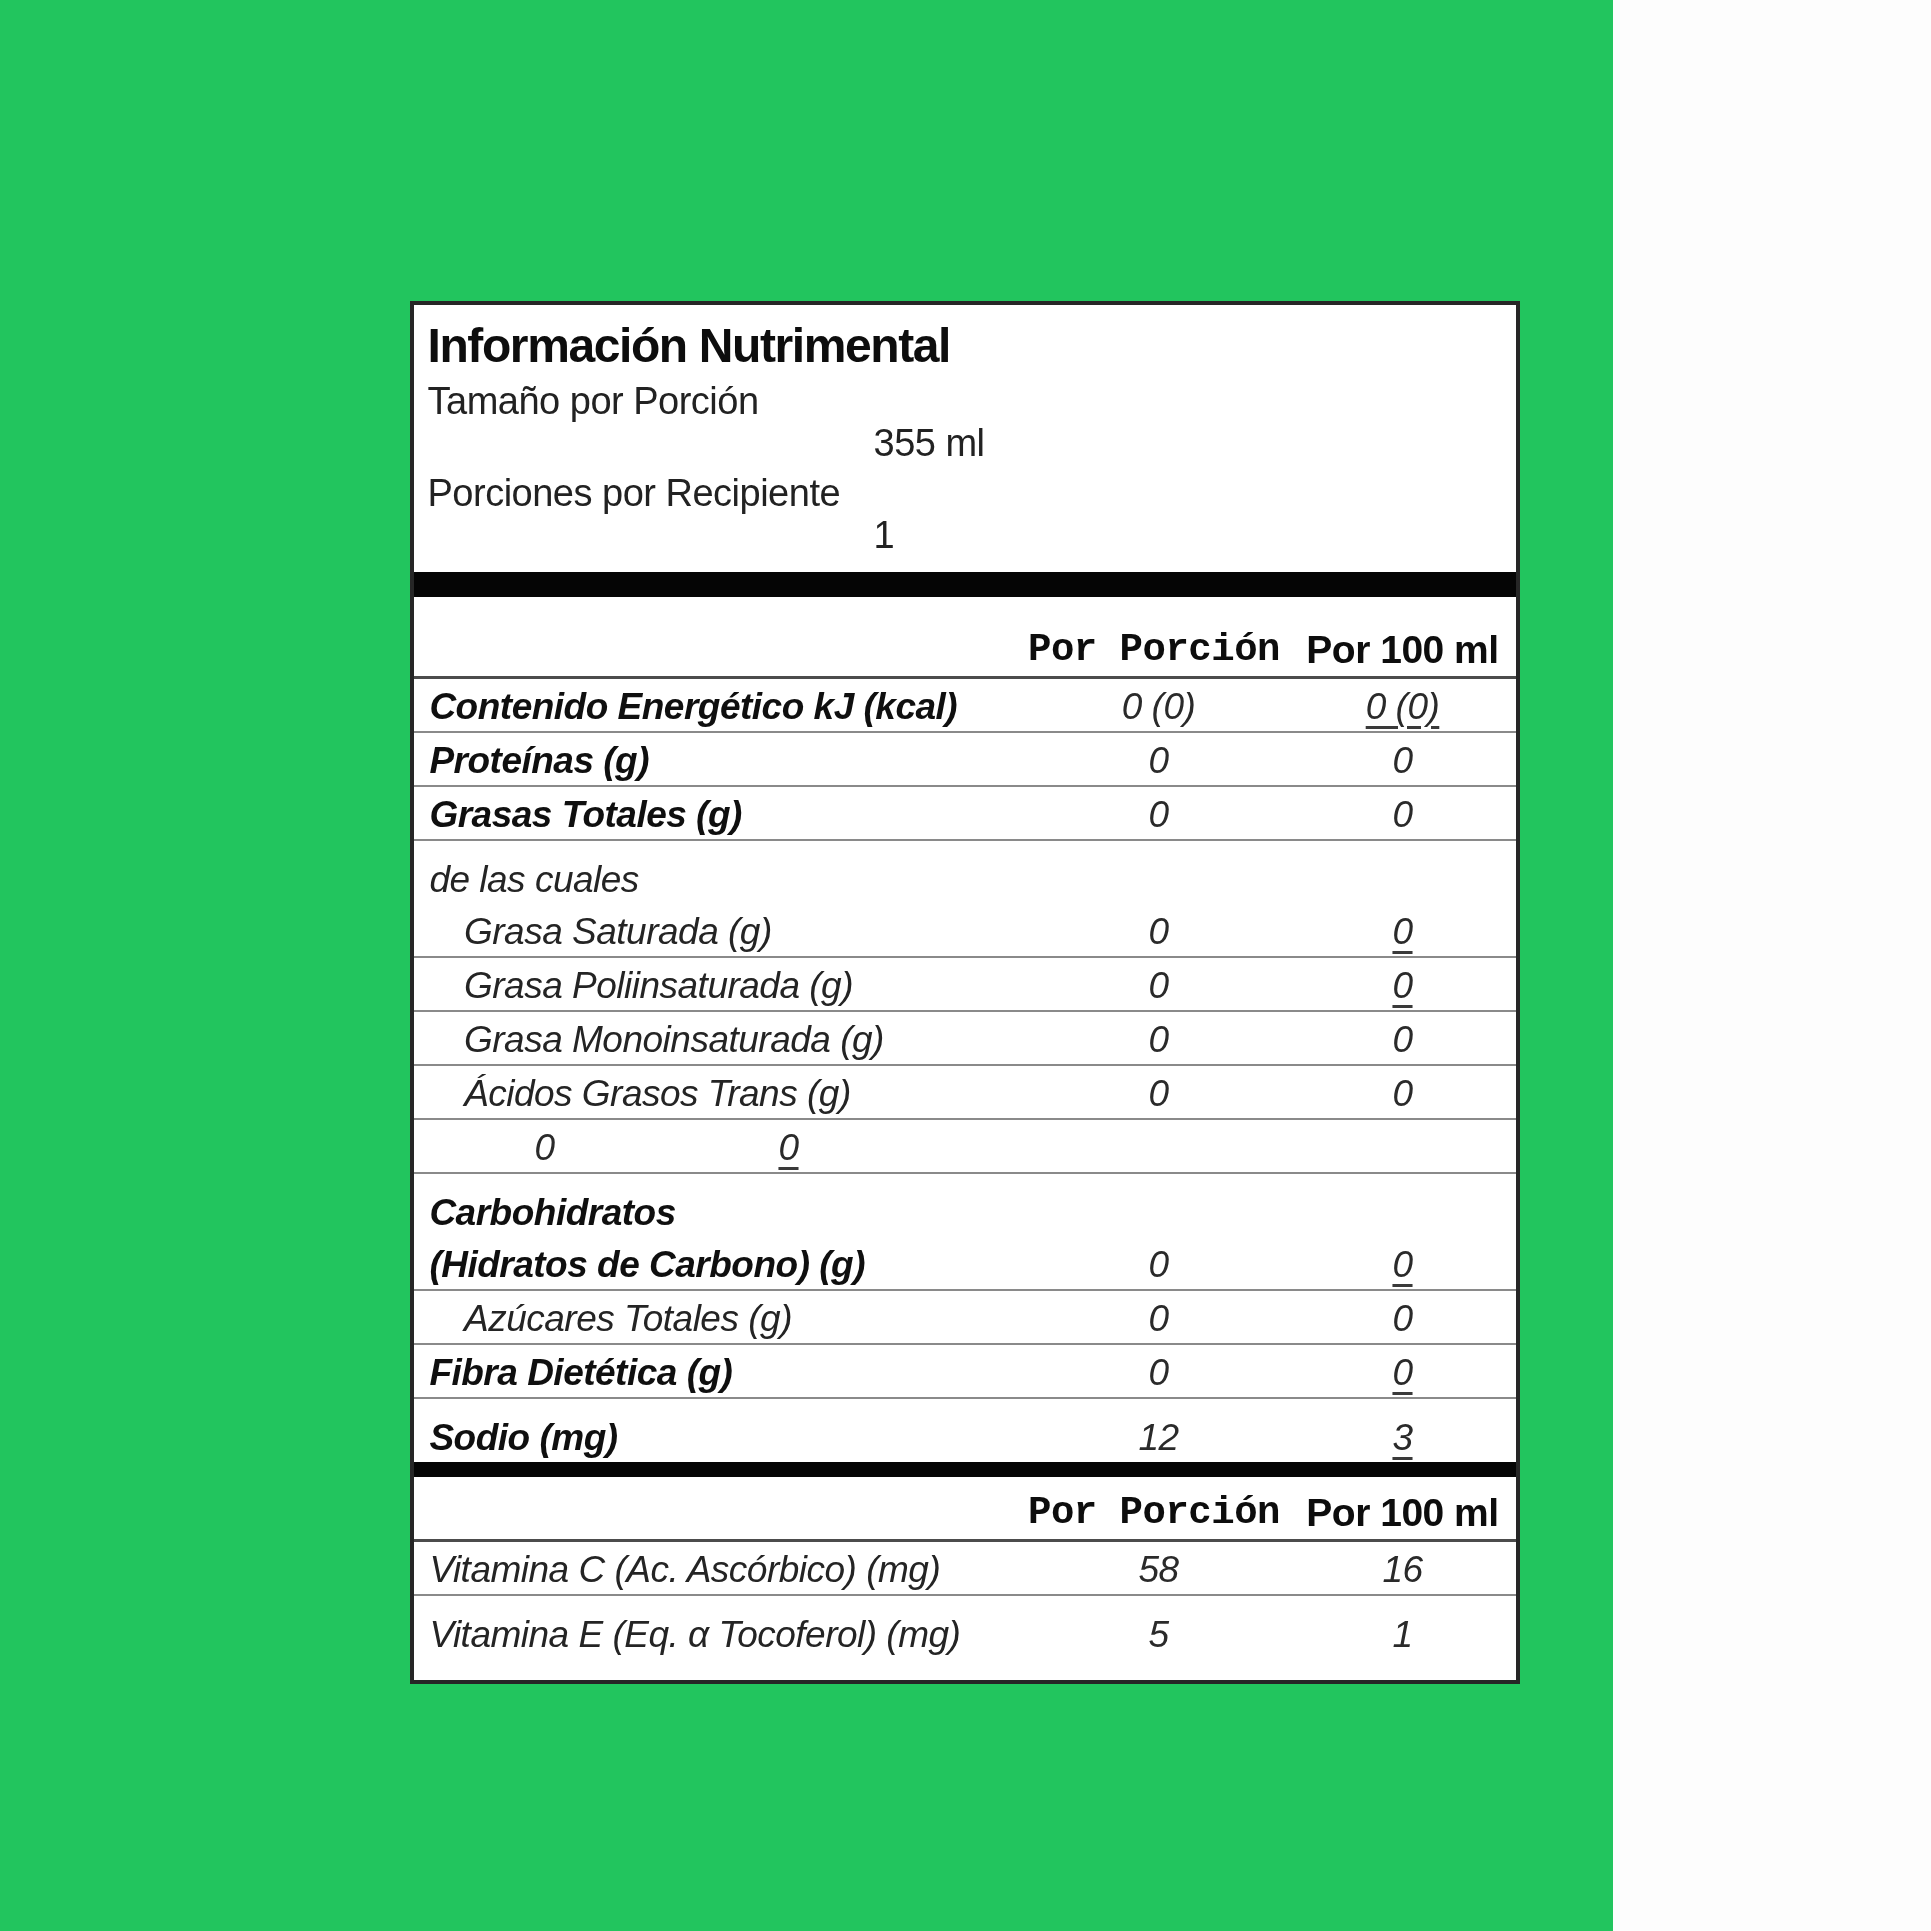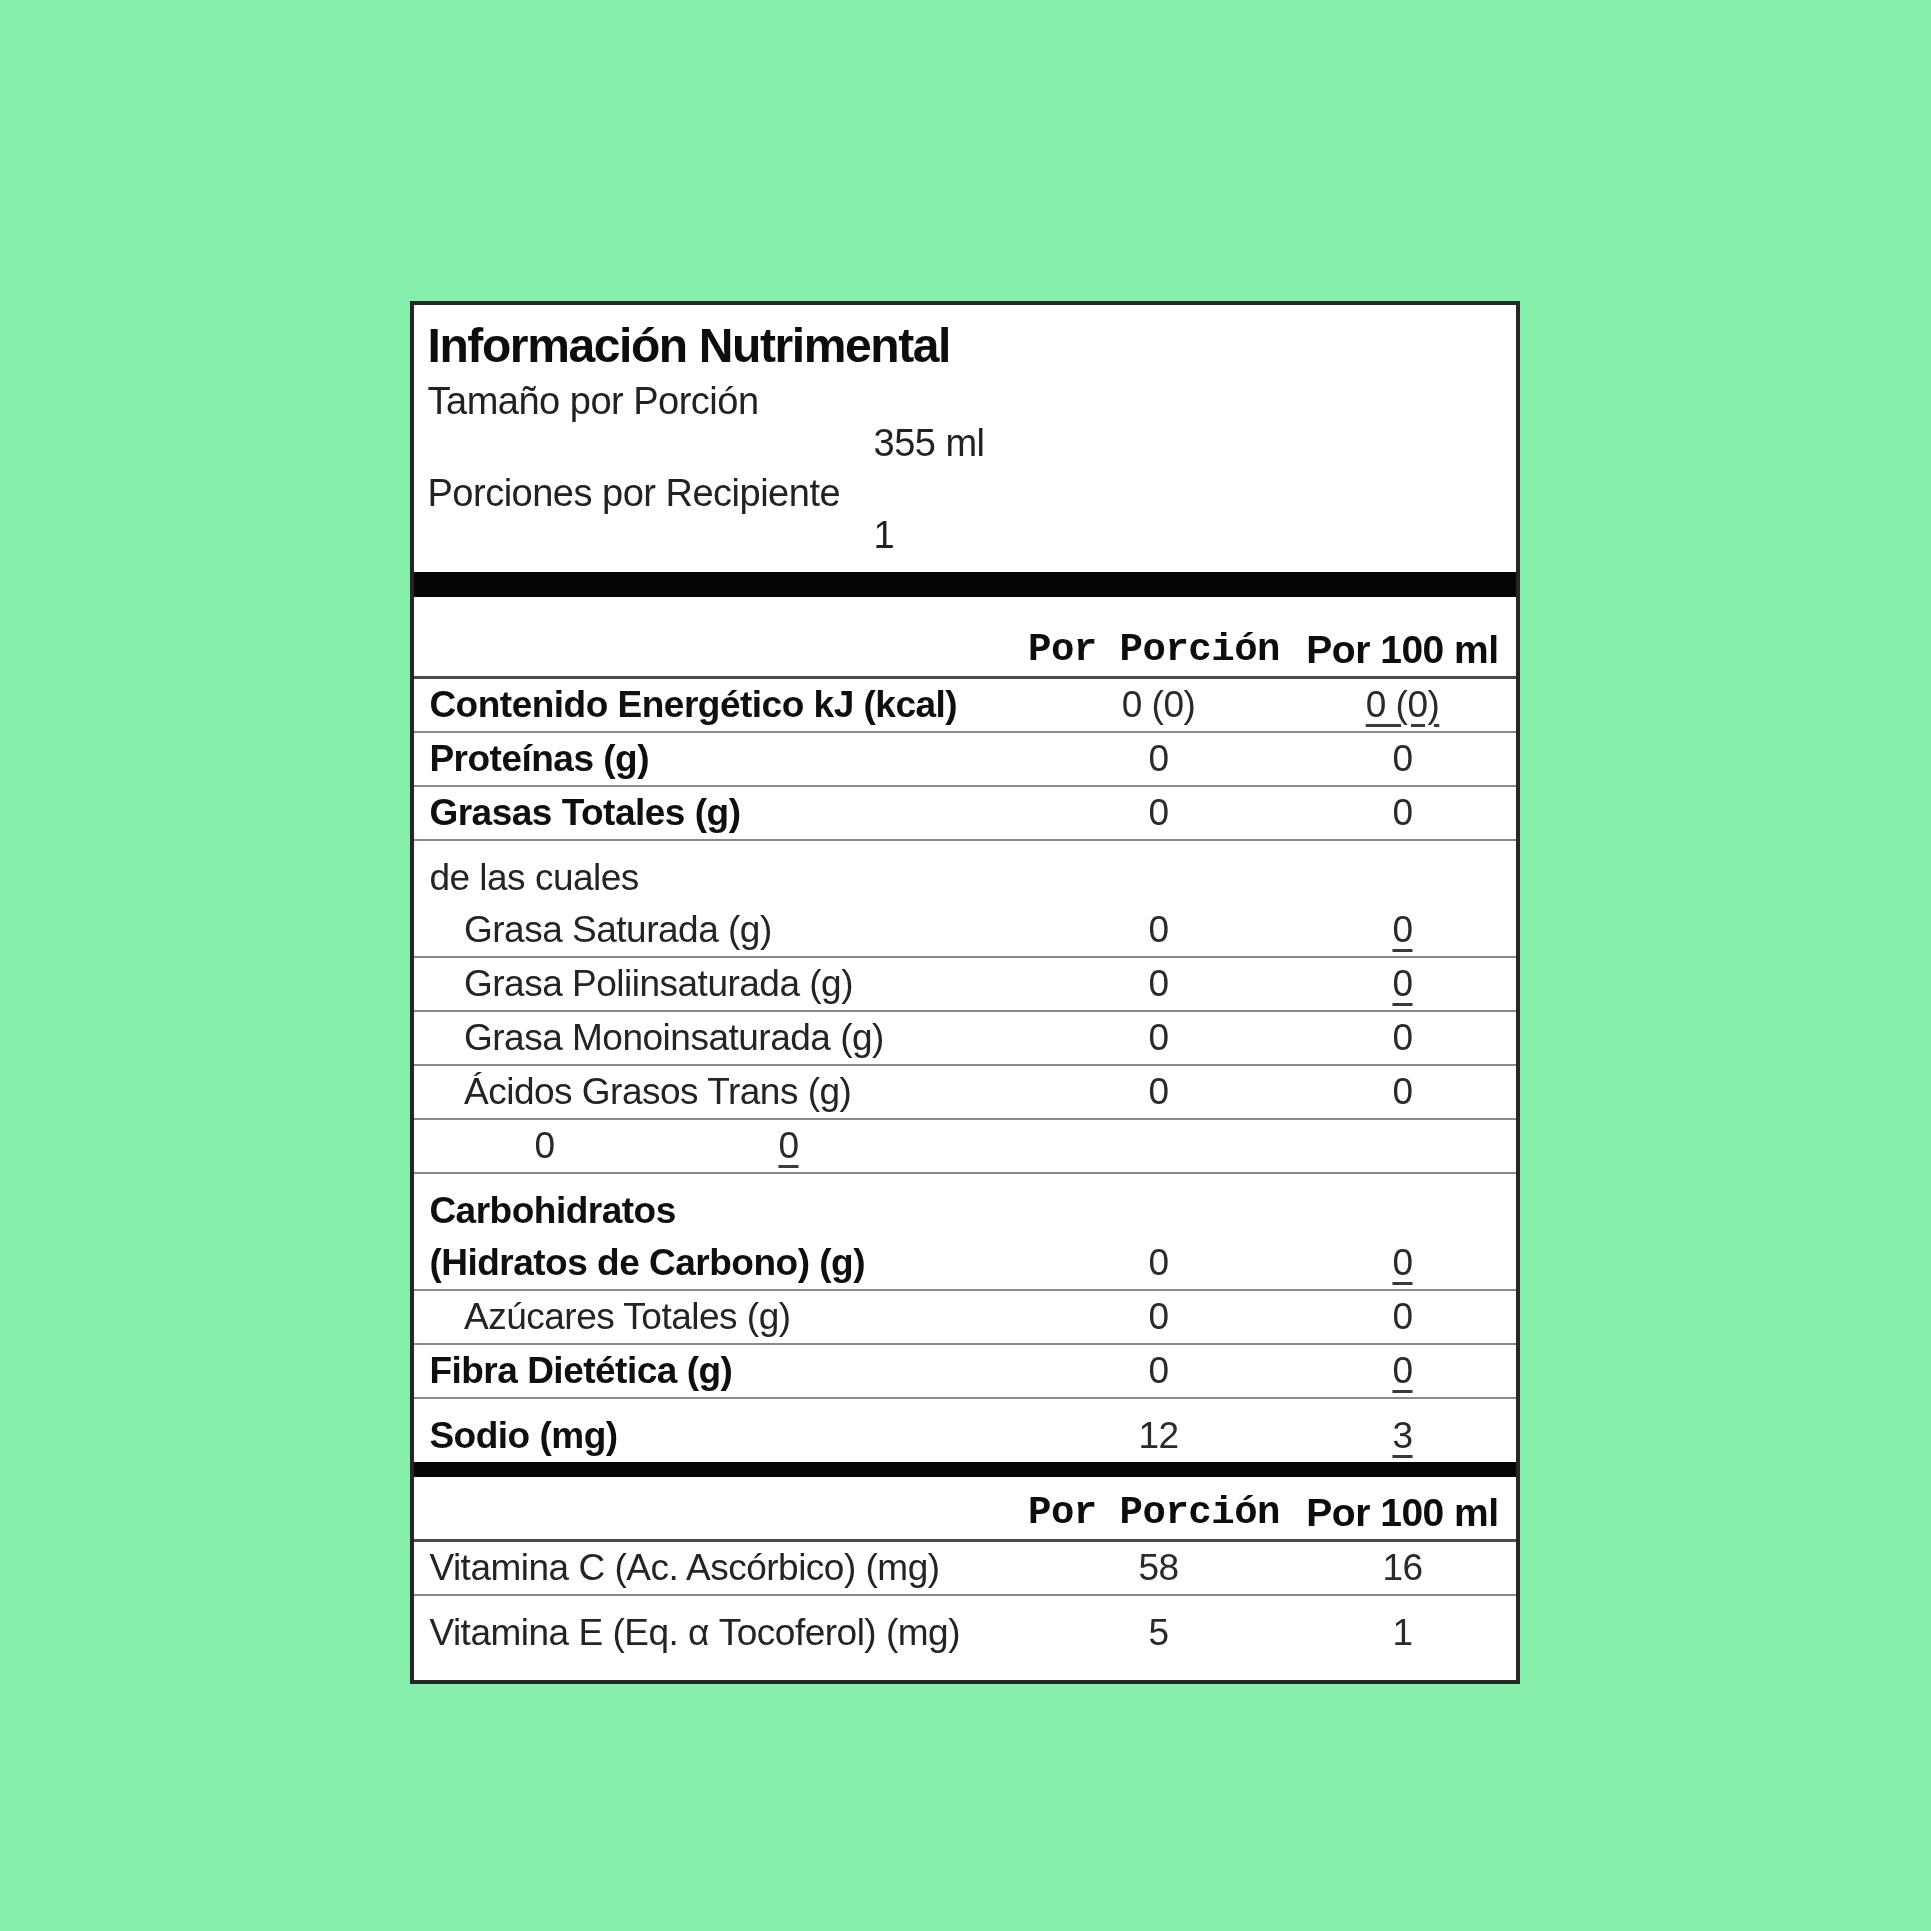--- a/index.html
+++ b/index.html
@@ -6,23 +6,23 @@
     margin: 0;
     padding: 0;
     background: #fdfdfd;
     width: 1931px;
     height: 1931px;
     font-family: "Liberation Sans", sans-serif;
     color: #1c1c1c;
   }
   .canvas {
     position: relative;
-    width: 1931px;
+    width: 1613px;
     height: 1931px;
-    background: #86efac;
+    background: #22c55e;
   }
   .nf-box {
     position: absolute;
     left: 410px;
     top: 301px;
     width: 1110px;
     box-sizing: border-box;
     border: 4.8px solid #262626;
     background: #ffffff;
     letter-spacing: -0.5px;
@@ -57,25 +57,26 @@
     font-size: 39px;
     color: #0d0d0d;
     padding: 13.5px 0 3.9px 0;
     border-bottom: 3.9px solid #4c4c4c;
   }
   .col-header .h1 { width: 261px; flex: none; text-align: left; font-family: Liberation Mono, monospace; }
   .col-header .h2 { width: 227px; flex: none; text-align: center; }
   .rows {}
   .row {
     display: flex;
-    align-items: center;
+    align-items: flex-end;
     min-height: 52px;
     border-bottom: 2.9px solid #8a8a8a;
     font-size: 37px;
     color: #242424;
+    font-style: italic;
   }
   .row.no-div { border-bottom: none; margin-top: 11px; }
   .row .row-label {
     flex: 1;
     padding-left: 15.4px;
     line-height: 48px;
   }
   .row.bold .row-label { font-weight: bold; color: #0f0f0f; }
   .row.indent .row-label { padding-left: 50px; }
   .row .val {

